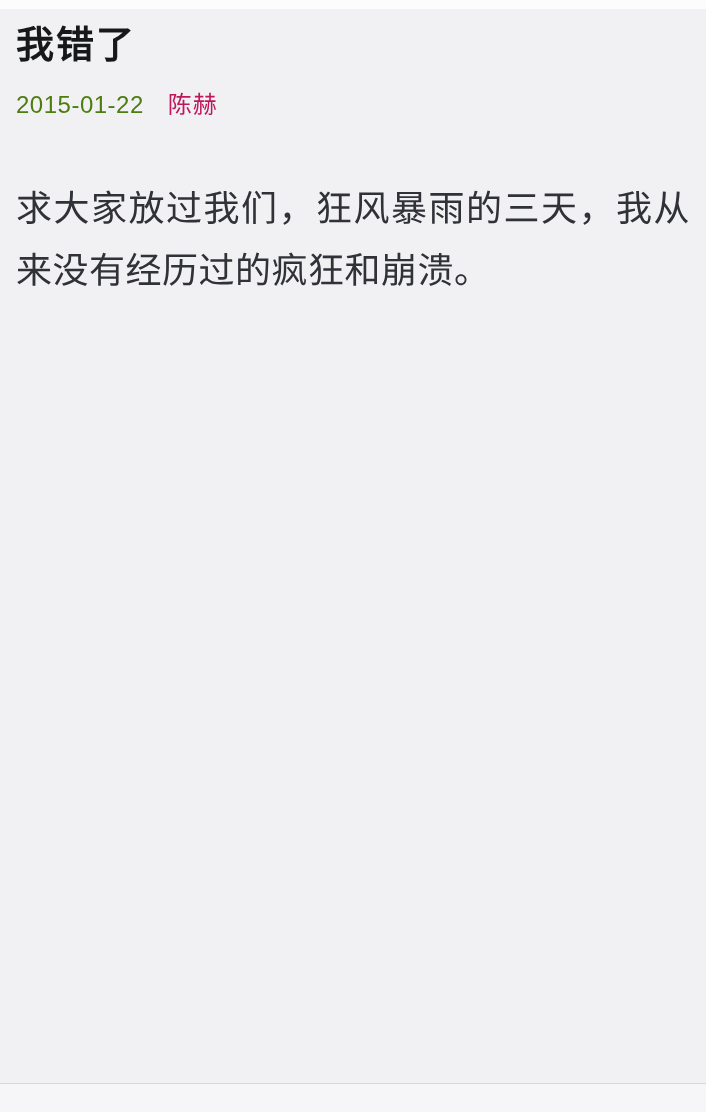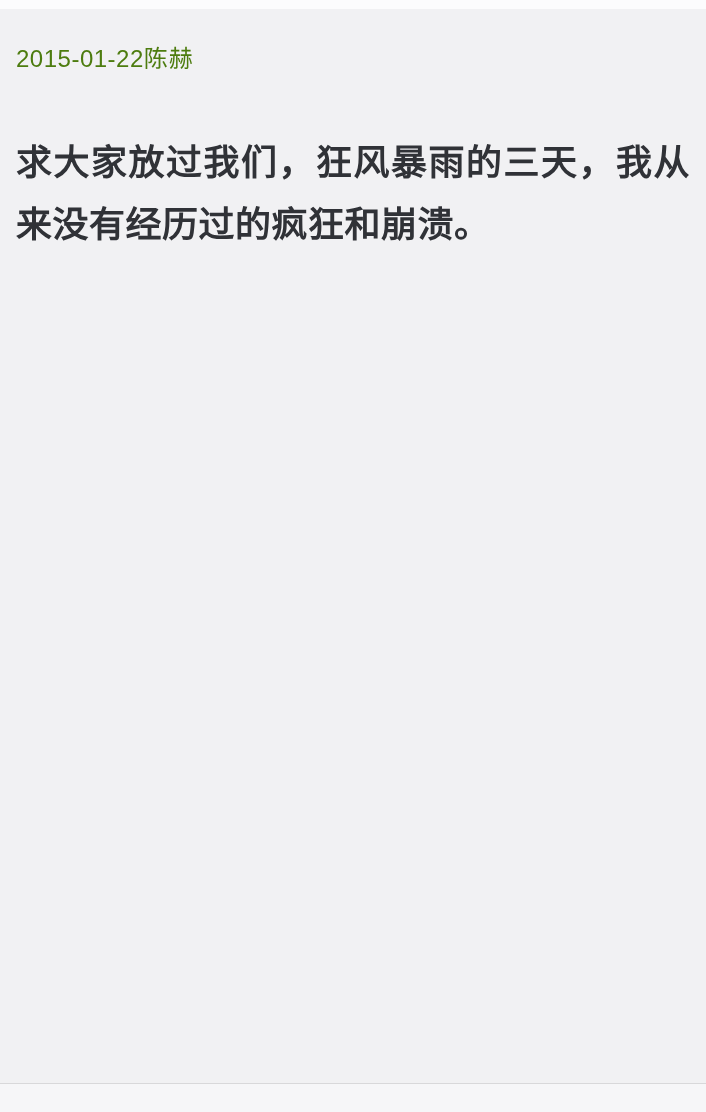--- a/index.html
+++ b/index.html
@@ -40,60 +40,61 @@
     font-size: 24px;
     line-height: 30px;
   }
 
   .post-date {
     color: #4d7c0f;
     letter-spacing: 0.5px;
   }
 
   .author-link {
-    color: #4d7c0f;
+    margin-left: 24px;
+    color: #be185d;
     text-decoration: none;
     cursor: pointer;
     letter-spacing: 1px;
   }
 
   .article {
     margin-top: 58px;
     padding: 0 16px;
     font-size: 36px;
     line-height: 62px;
     color: #303237;
     letter-spacing: 0.5px;
     text-align: justify;
     word-break: break-all;
   }
 
   .article p {
     margin-bottom: 31px;
-    font-weight: bold;
   }
 
   .footer-strip {
     position: absolute;
     left: 0;
     bottom: 0;
     width: 100%;
     height: 29px;
     background: #f6f6f8;
     border-top: 1px solid #d8d8da;
   }
 </style>
 </head>
 <body>
 
 <div class="page">
 
   <div class="top-strip"></div>
 
   <div class="header">
+    <h1 class="post-title">我错了</h1>
 
     <div class="meta-row">
       <span class="post-date">2015-01-22</span>
       <a class="author-link">陈赫</a>
     </div>
   </div>
 
   <div class="article">
     <p>求大家放过我们，狂风暴雨的三天，我从来没有经历过的疯狂和崩溃。</p>
   </div>

